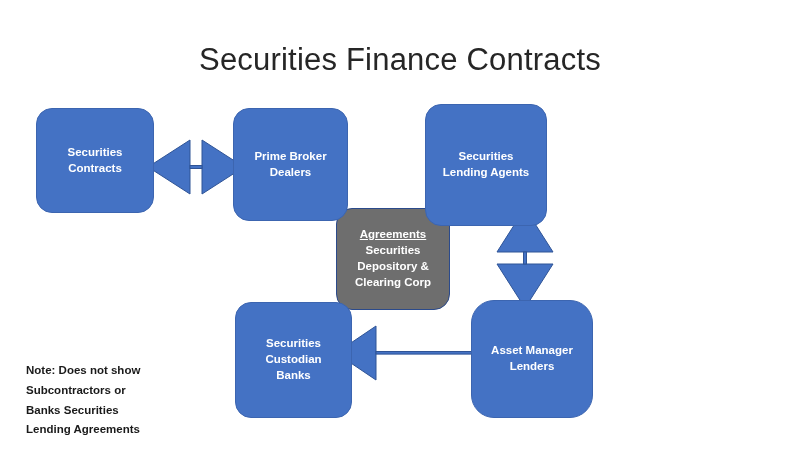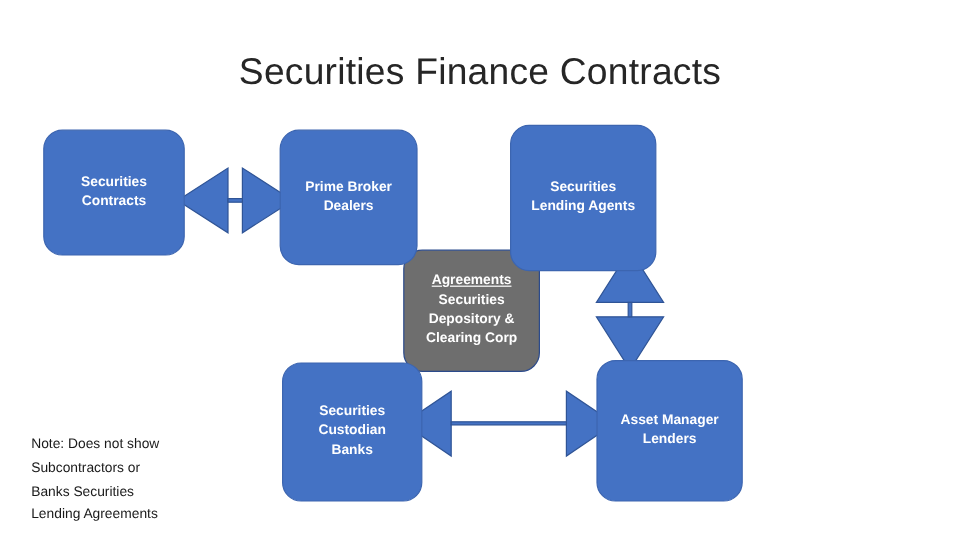--- a/index.html
+++ b/index.html
@@ -69,21 +69,21 @@
   
   .note {
     position: absolute;
     left: 26px;
     top: 361px;
     width: 190px;
     font-size: 11.5px;
     color: #1a1a1a;
     line-height: 1.72;
   }
-  .note span { display: block; white-space: nowrap; }
+  .note span { display: block; white-space: nowrap; font-weight: bold; }
 
   
   .layer-arrow { z-index: 2; }
   .layer-gray  { z-index: 3; }
   .layer-blue  { z-index: 4; }
 </style>
 </head>
 <body>
 
 <div id="slide">
@@ -152,21 +152,21 @@
   </div>
 
   <div class="node node-blue layer-blue" style="left:235px; top:302px; width:117px; height:116px;">
     <span class="lines">
       <span>Securities</span>
       <span>Custodian</span>
       <span>Banks</span>
     </span>
   </div>
 
-  <div class="node node-blue layer-blue" style="left:497px; top:300px; width:122px; height:118px;">
+  <div class="node node-blue layer-blue" style="left:471px; top:300px; width:122px; height:118px;border-radius:23px;">
     <span class="lines">
       <span>Asset Manager</span>
       <span>Lenders</span>
     </span>
   </div>
 
   <div class="note">
     <span>Note: Does not show</span>
     <span>Subcontractors or</span>
     <span>Banks Securities</span>

